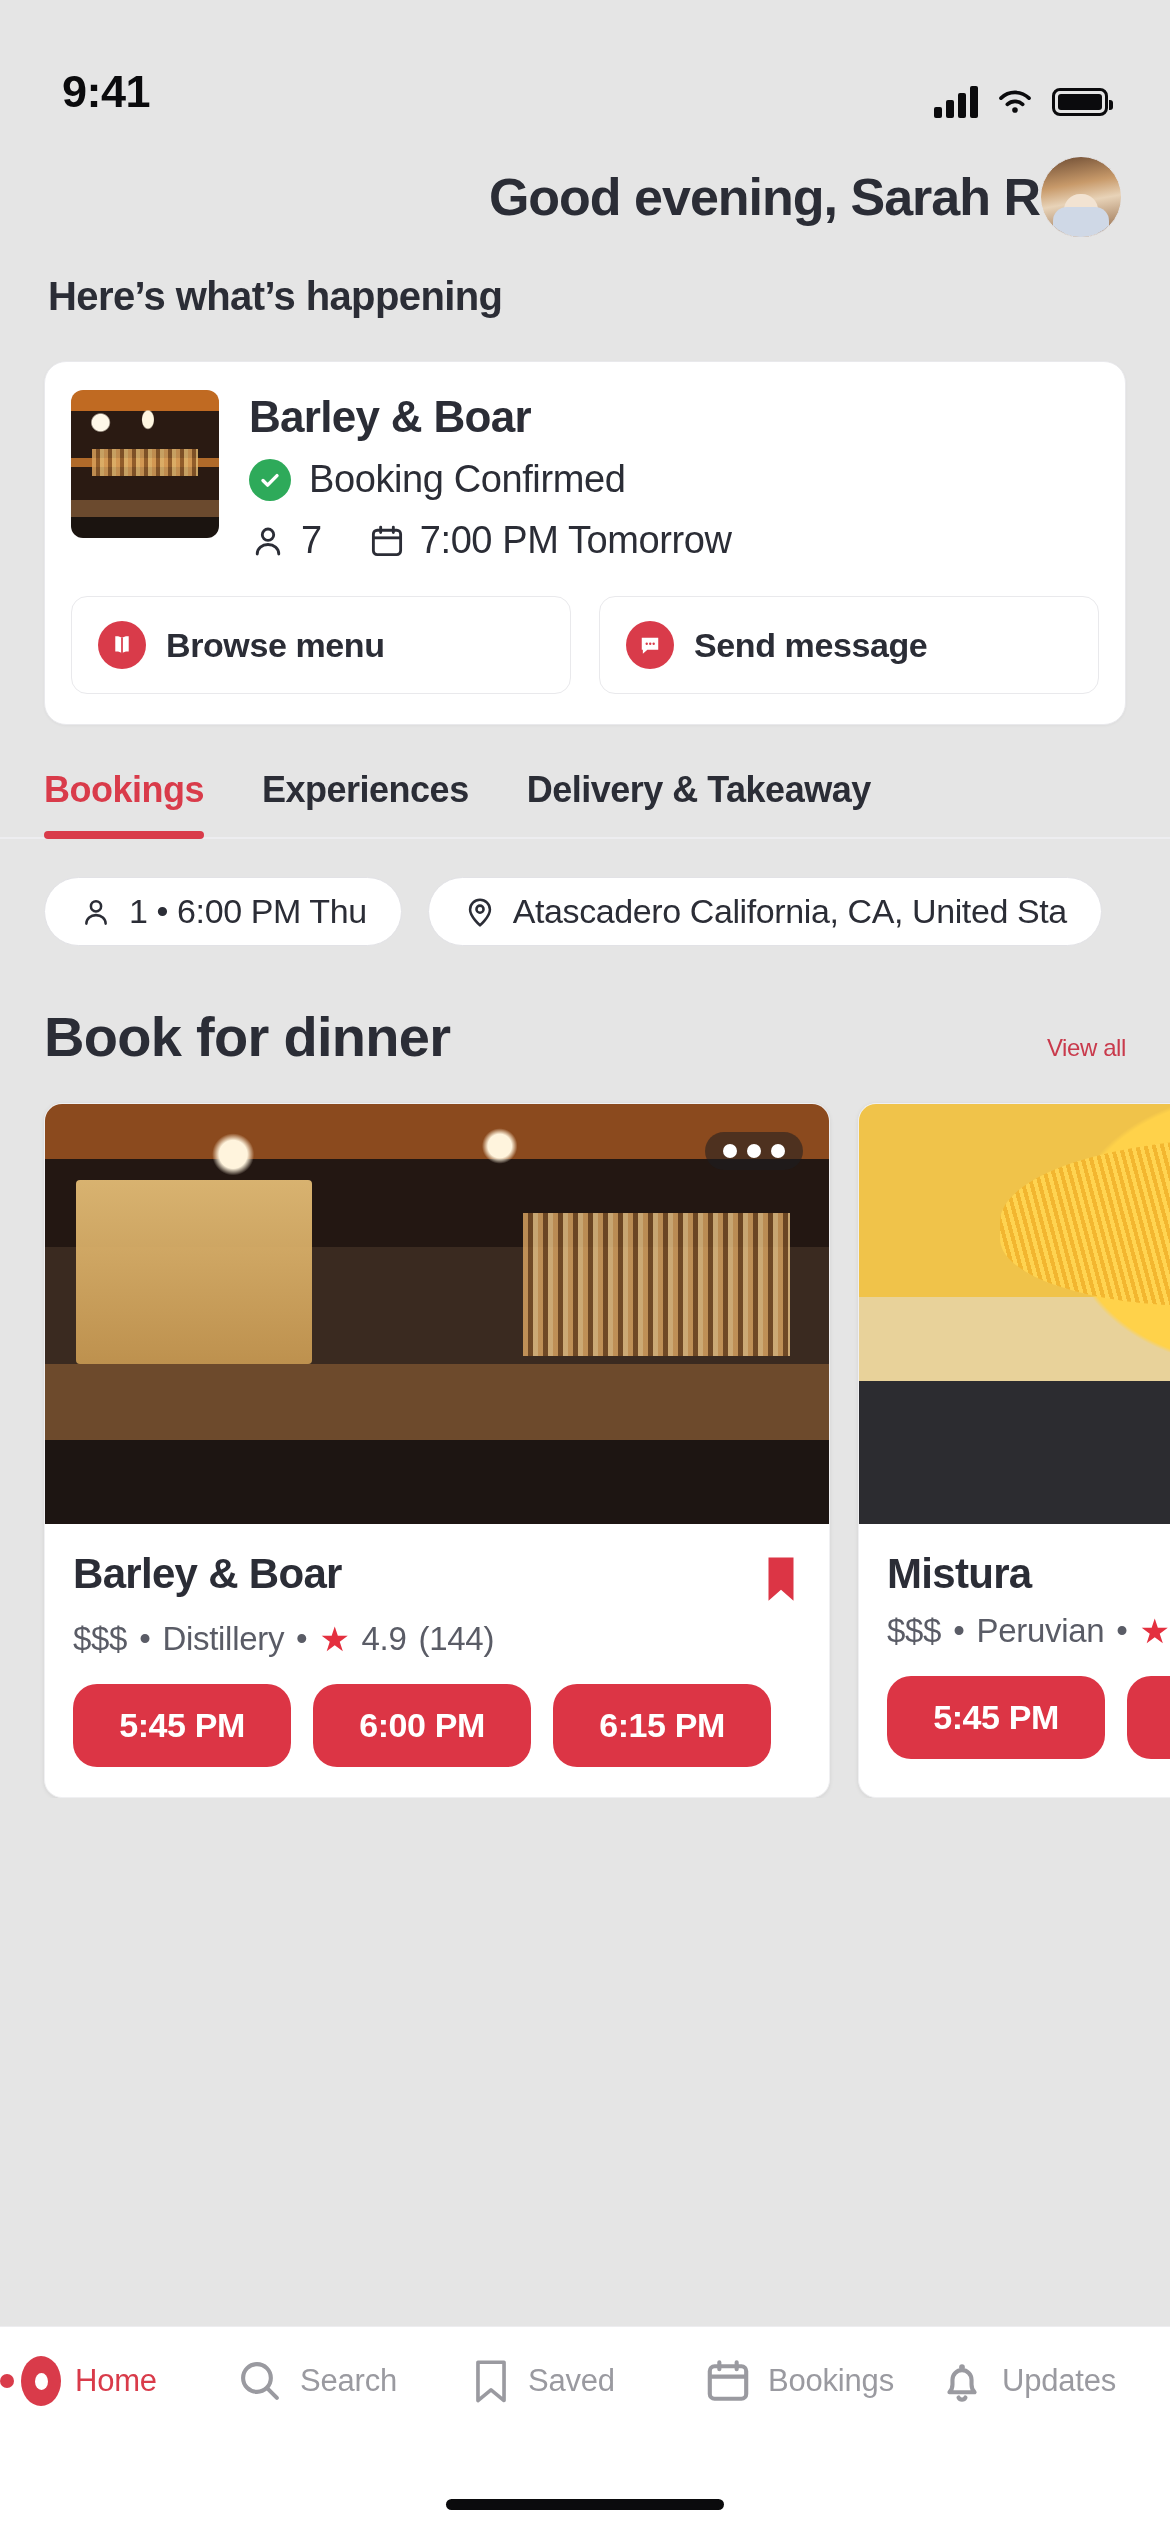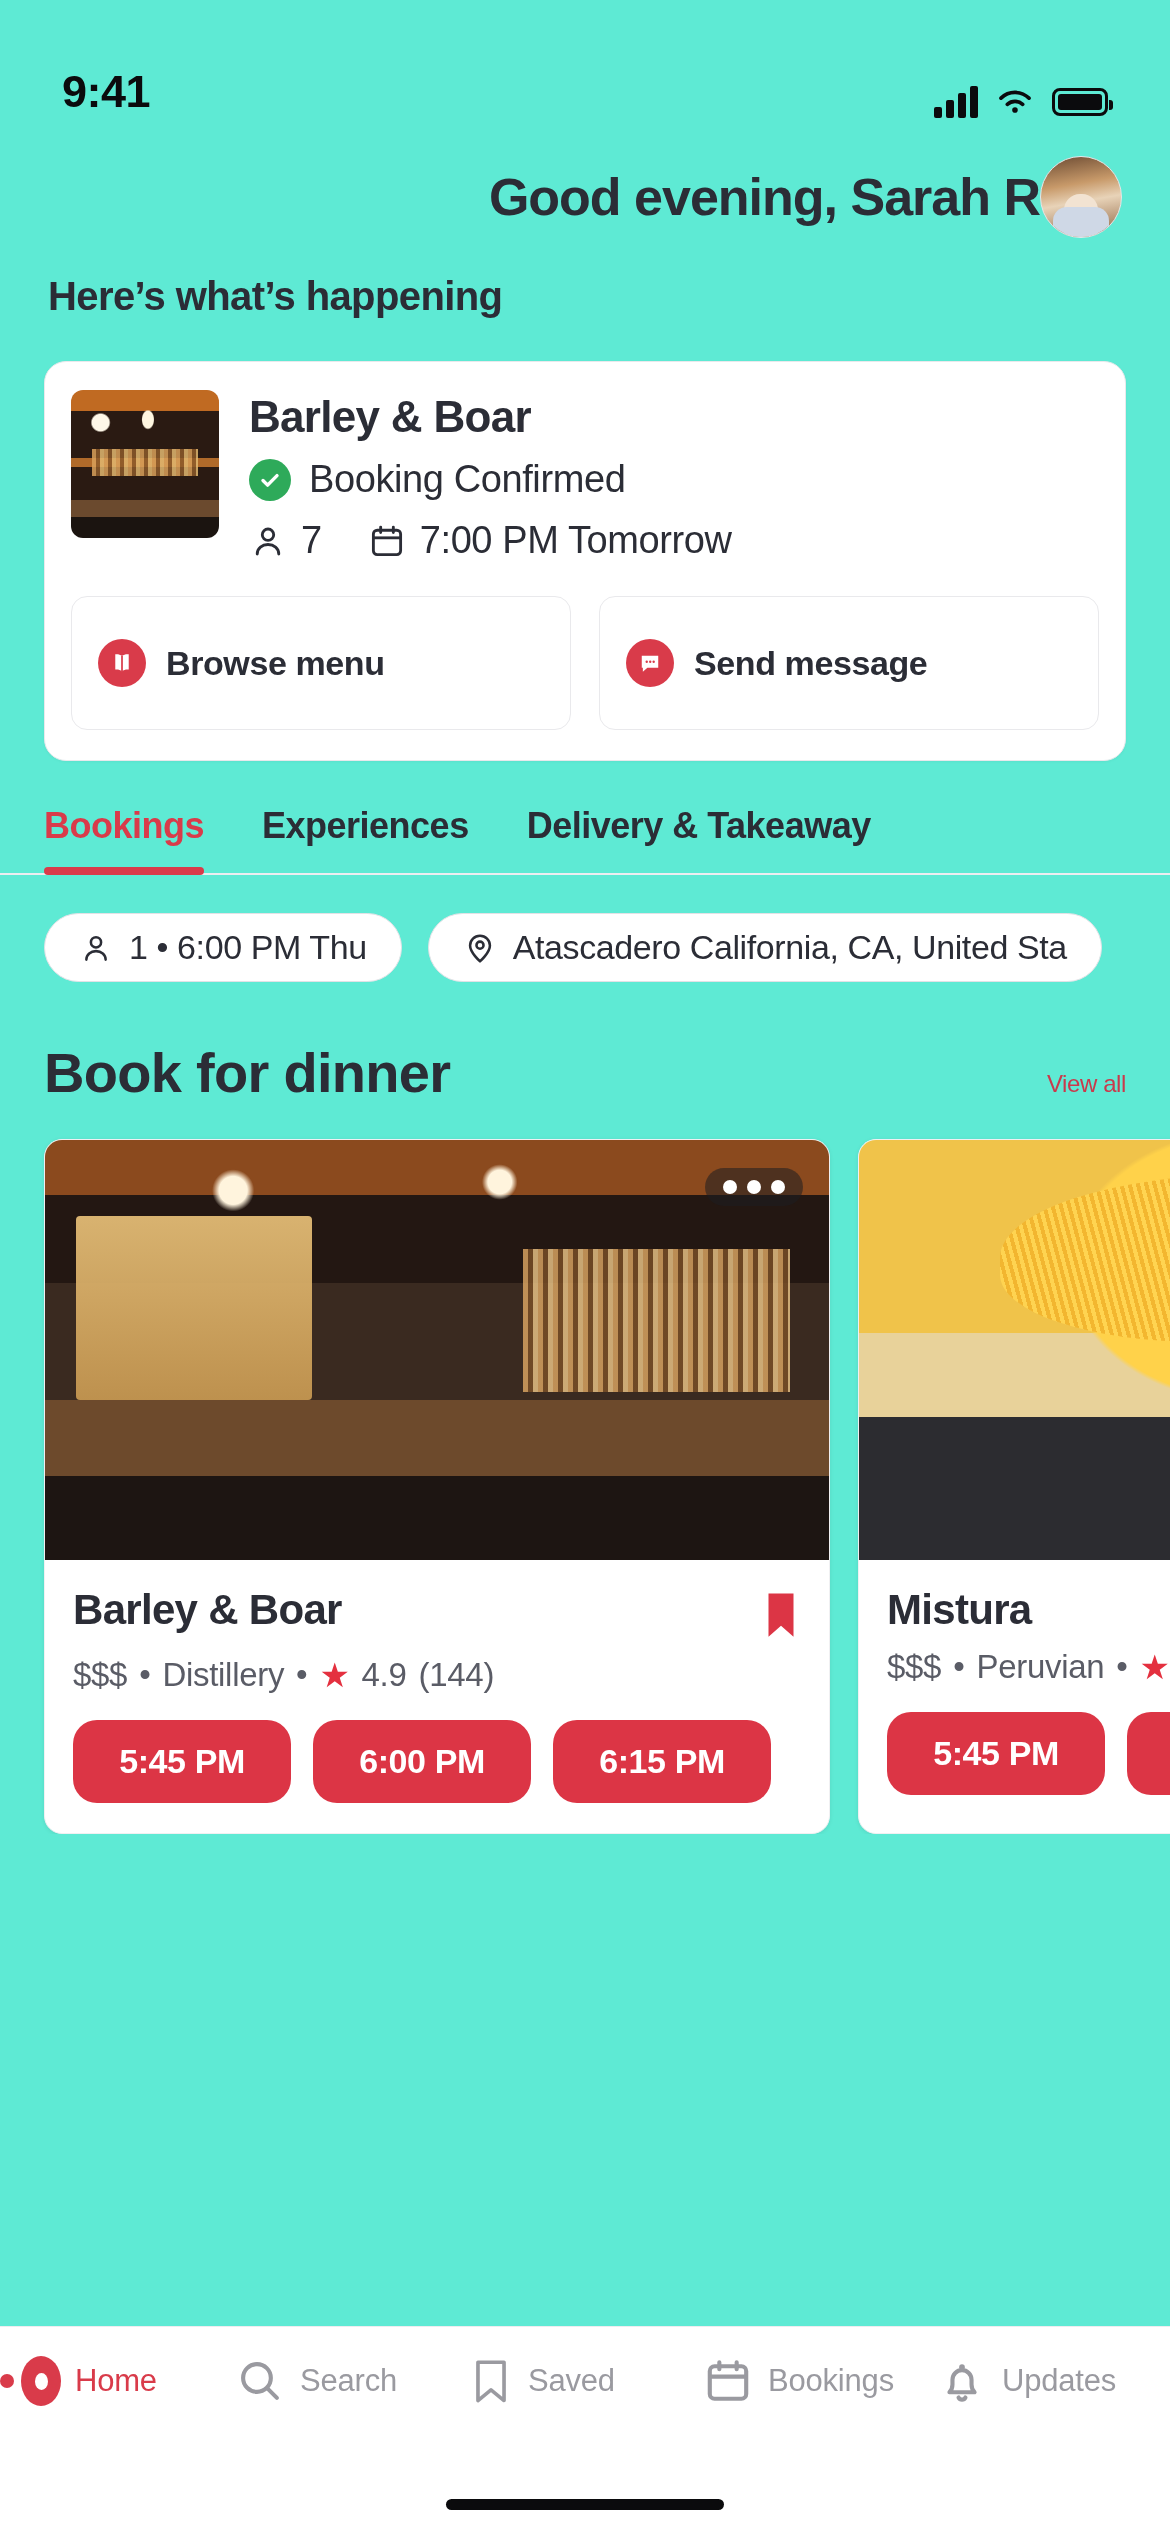--- a/index.html
+++ b/index.html
@@ -2,21 +2,21 @@
 <html><head>
 <meta charset="utf-8">
 <style>
   * { margin:0; padding:0; box-sizing:border-box; }
   html, body {
     width:1170px; height:2532px;
     font-family:"Liberation Sans", sans-serif;
     background:#ffffff;
     overflow:hidden;
   }
-  .phone { position:relative; width:1170px; height:2532px; background:#5eead4; }
+  .phone { position:relative; width:1170px; height:2532px; background:#e5e5e5; }
 
   
   .statusbar {
     height:128px; display:flex; align-items:flex-end; justify-content:space-between;
     padding:0 62px 10px 62px;
   }
   .status-time { font-size:45px; font-weight:700; color:#0b0b0d; letter-spacing:-0.5px; }
   .status-right { display:flex; align-items:center; gap:17px; }
   .bars { display:flex; align-items:flex-end; gap:4px; height:32px; }
   .bars i { display:block; width:8px; background:#0b0b0d; border-radius:2px; }
@@ -88,21 +88,21 @@
   .check-badge svg { width:24px; height:24px; }
   .bc-status-text { font-size:38px; color:#2b2d36; letter-spacing:-0.4px; }
   .bc-meta { display:flex; align-items:center; gap:14px; margin-top:18px; font-size:38px; color:#2b2d36; letter-spacing:-0.4px; }
   .bc-meta svg { flex:0 0 auto; }
   .bc-meta .gap { width:18px; }
 
   .bc-actions { display:flex; gap:28px; margin-top:34px; }
   .bc-btn {
     flex:1 1 0; display:flex; align-items:center; gap:20px;
     border:1px solid #e9e9ec; border-radius:16px; background:#fff;
-    padding:42px 26px; min-width:0;
+    padding:24px 26px; min-width:0;
   }
   .round-ico {
     width:48px; height:48px; border-radius:50%; background:#d93b4a; flex:0 0 auto;
     display:flex; align-items:center; justify-content:center;
   }
   .round-ico svg { width:26px; height:26px; }
   .bc-btn-label { font-size:34px; font-weight:700; color:#2b2d36; letter-spacing:-0.4px; white-space:nowrap; }
 
   
   .tabs {

